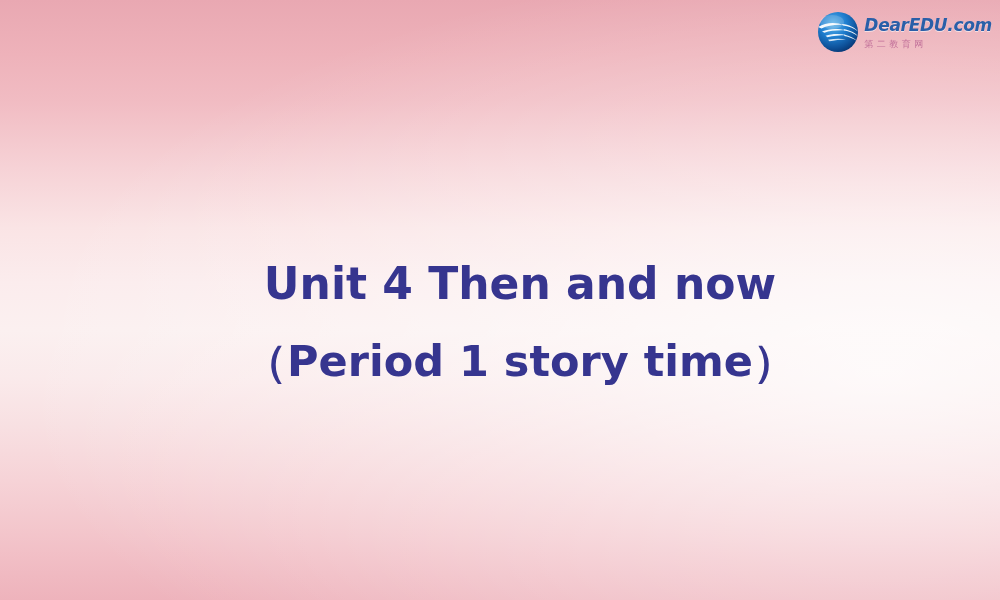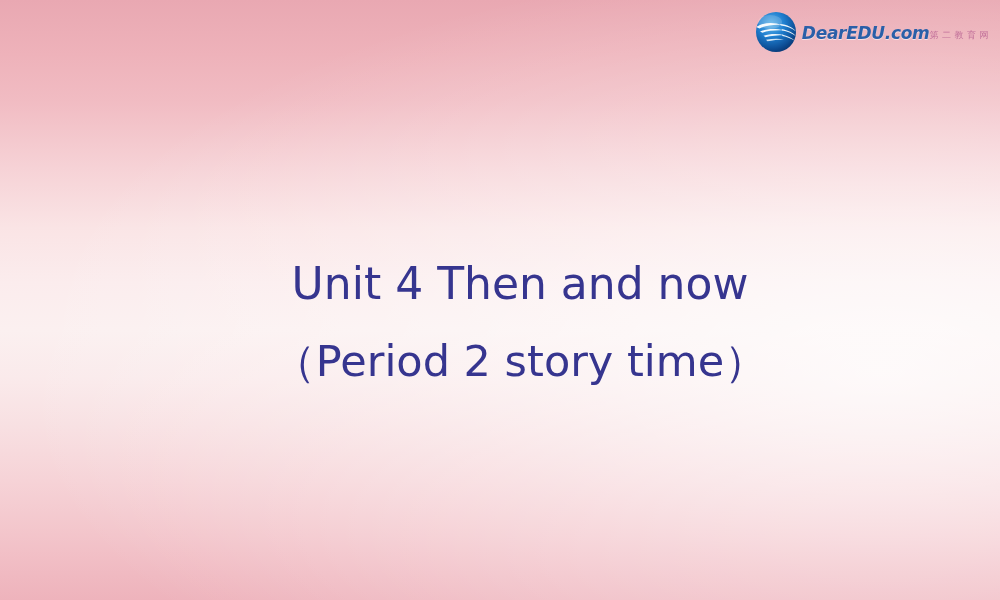--- a/index.html
+++ b/index.html
@@ -50,21 +50,21 @@
     gap: 4px;
   }
   .logo-globe {
     width: 44px;
     height: 44px;
     flex: 0 0 auto;
     display: block;
   }
   .logo-text {
     display: flex;
-    flex-direction: row;
+    flex-direction: column;
     align-items: flex-start;
     line-height: 1;
     padding-top: 2px;
   }
   .logo-brand {
     font-family: "DejaVu Sans", sans-serif;
     font-size: 17px;
     font-weight: bold;
     font-style: italic;
     letter-spacing: -0.3px;
@@ -85,21 +85,21 @@
   .title-block {
     position: absolute;
     left: 0;
     right: 0;
     top: 262px;
     text-align: center;
   }
   .title-line {
     font-family: "DejaVu Sans", sans-serif;
     font-size: 44px;
-    font-weight: normal;
+    font-weight: bold;
     color: #36358f;
     letter-spacing: 0px;
     line-height: 1.0;
     white-space: nowrap;
     margin-left: 40px;
   }
   .title-line.line-1 {
     margin-bottom: 34px;
   }
   .title-line.line-2 {
@@ -139,16 +139,16 @@
       </svg>
     </span>
     <span class="logo-text">
       <span class="logo-brand">DearEDU.com</span>
       <span class="logo-sub">第二教育网</span>
     </span>
   </div>
 
   <div class="title-block">
     <div class="title-line line-1">Unit 4 Then and now</div>
-    <div class="title-line line-2">（Period 2 story time）</div>
+    <div class="title-line line-2">（Period 1 story time）</div>
   </div>
 
 </div>
 
 </body></html>

